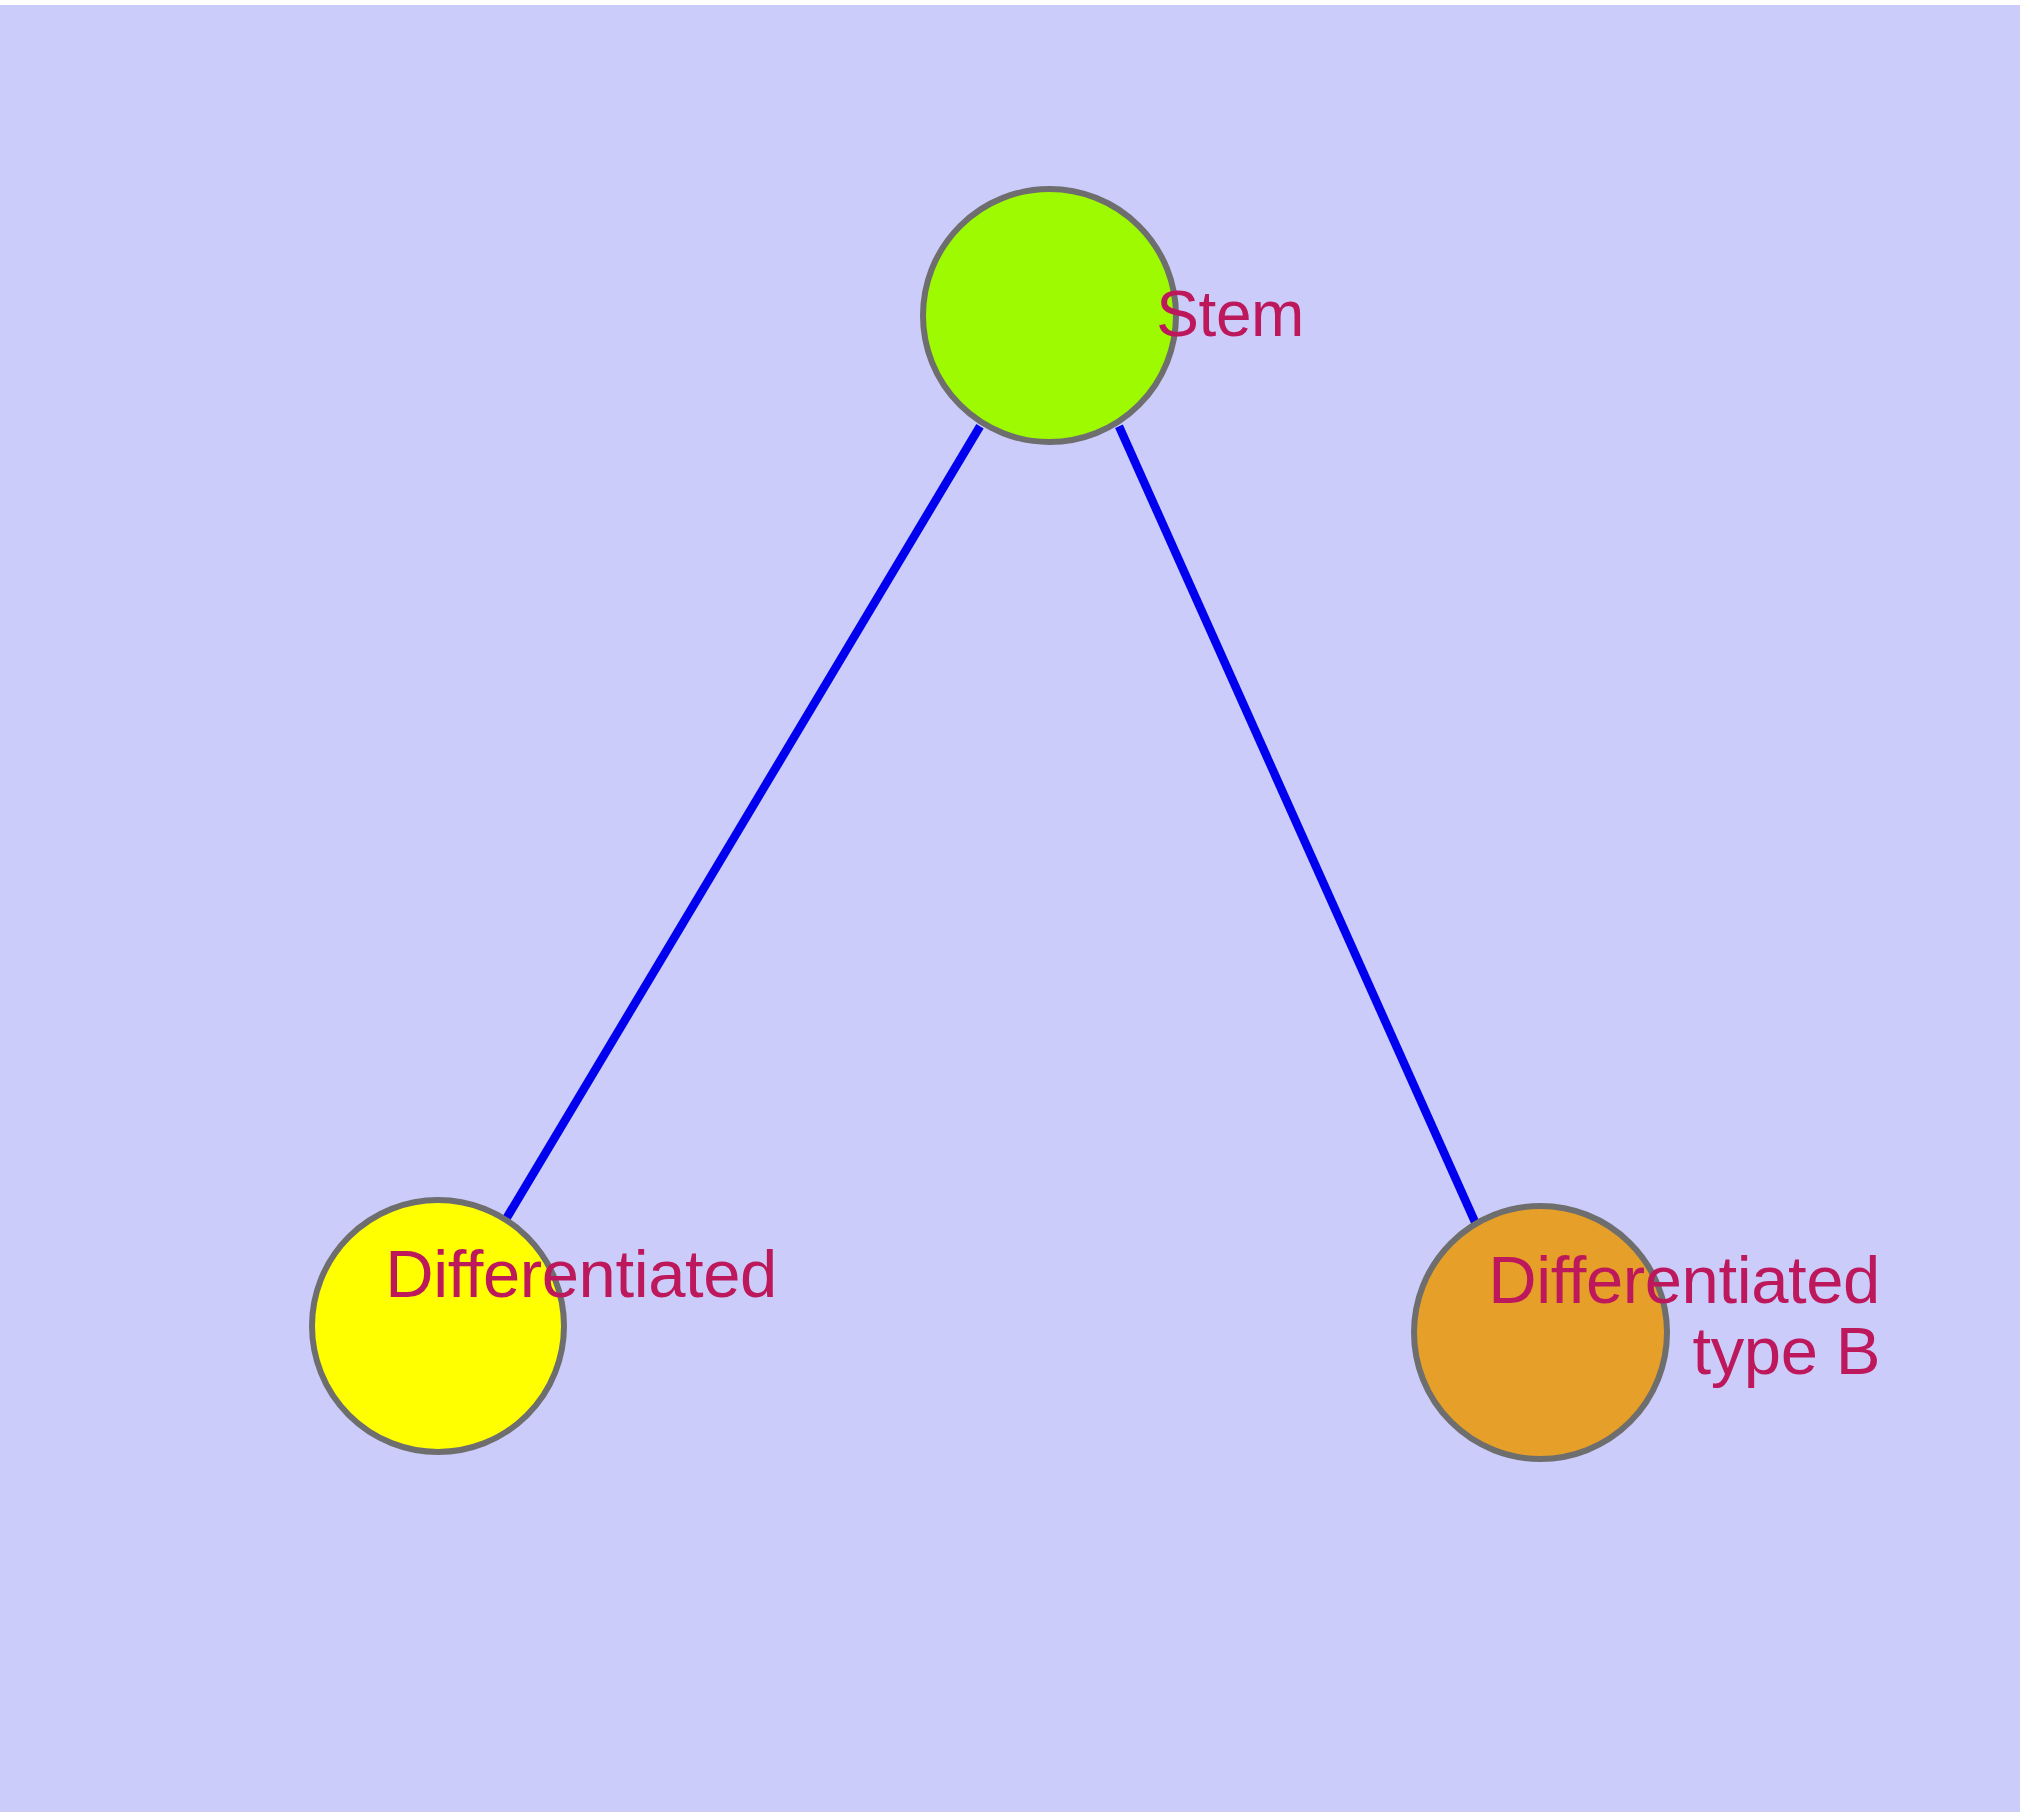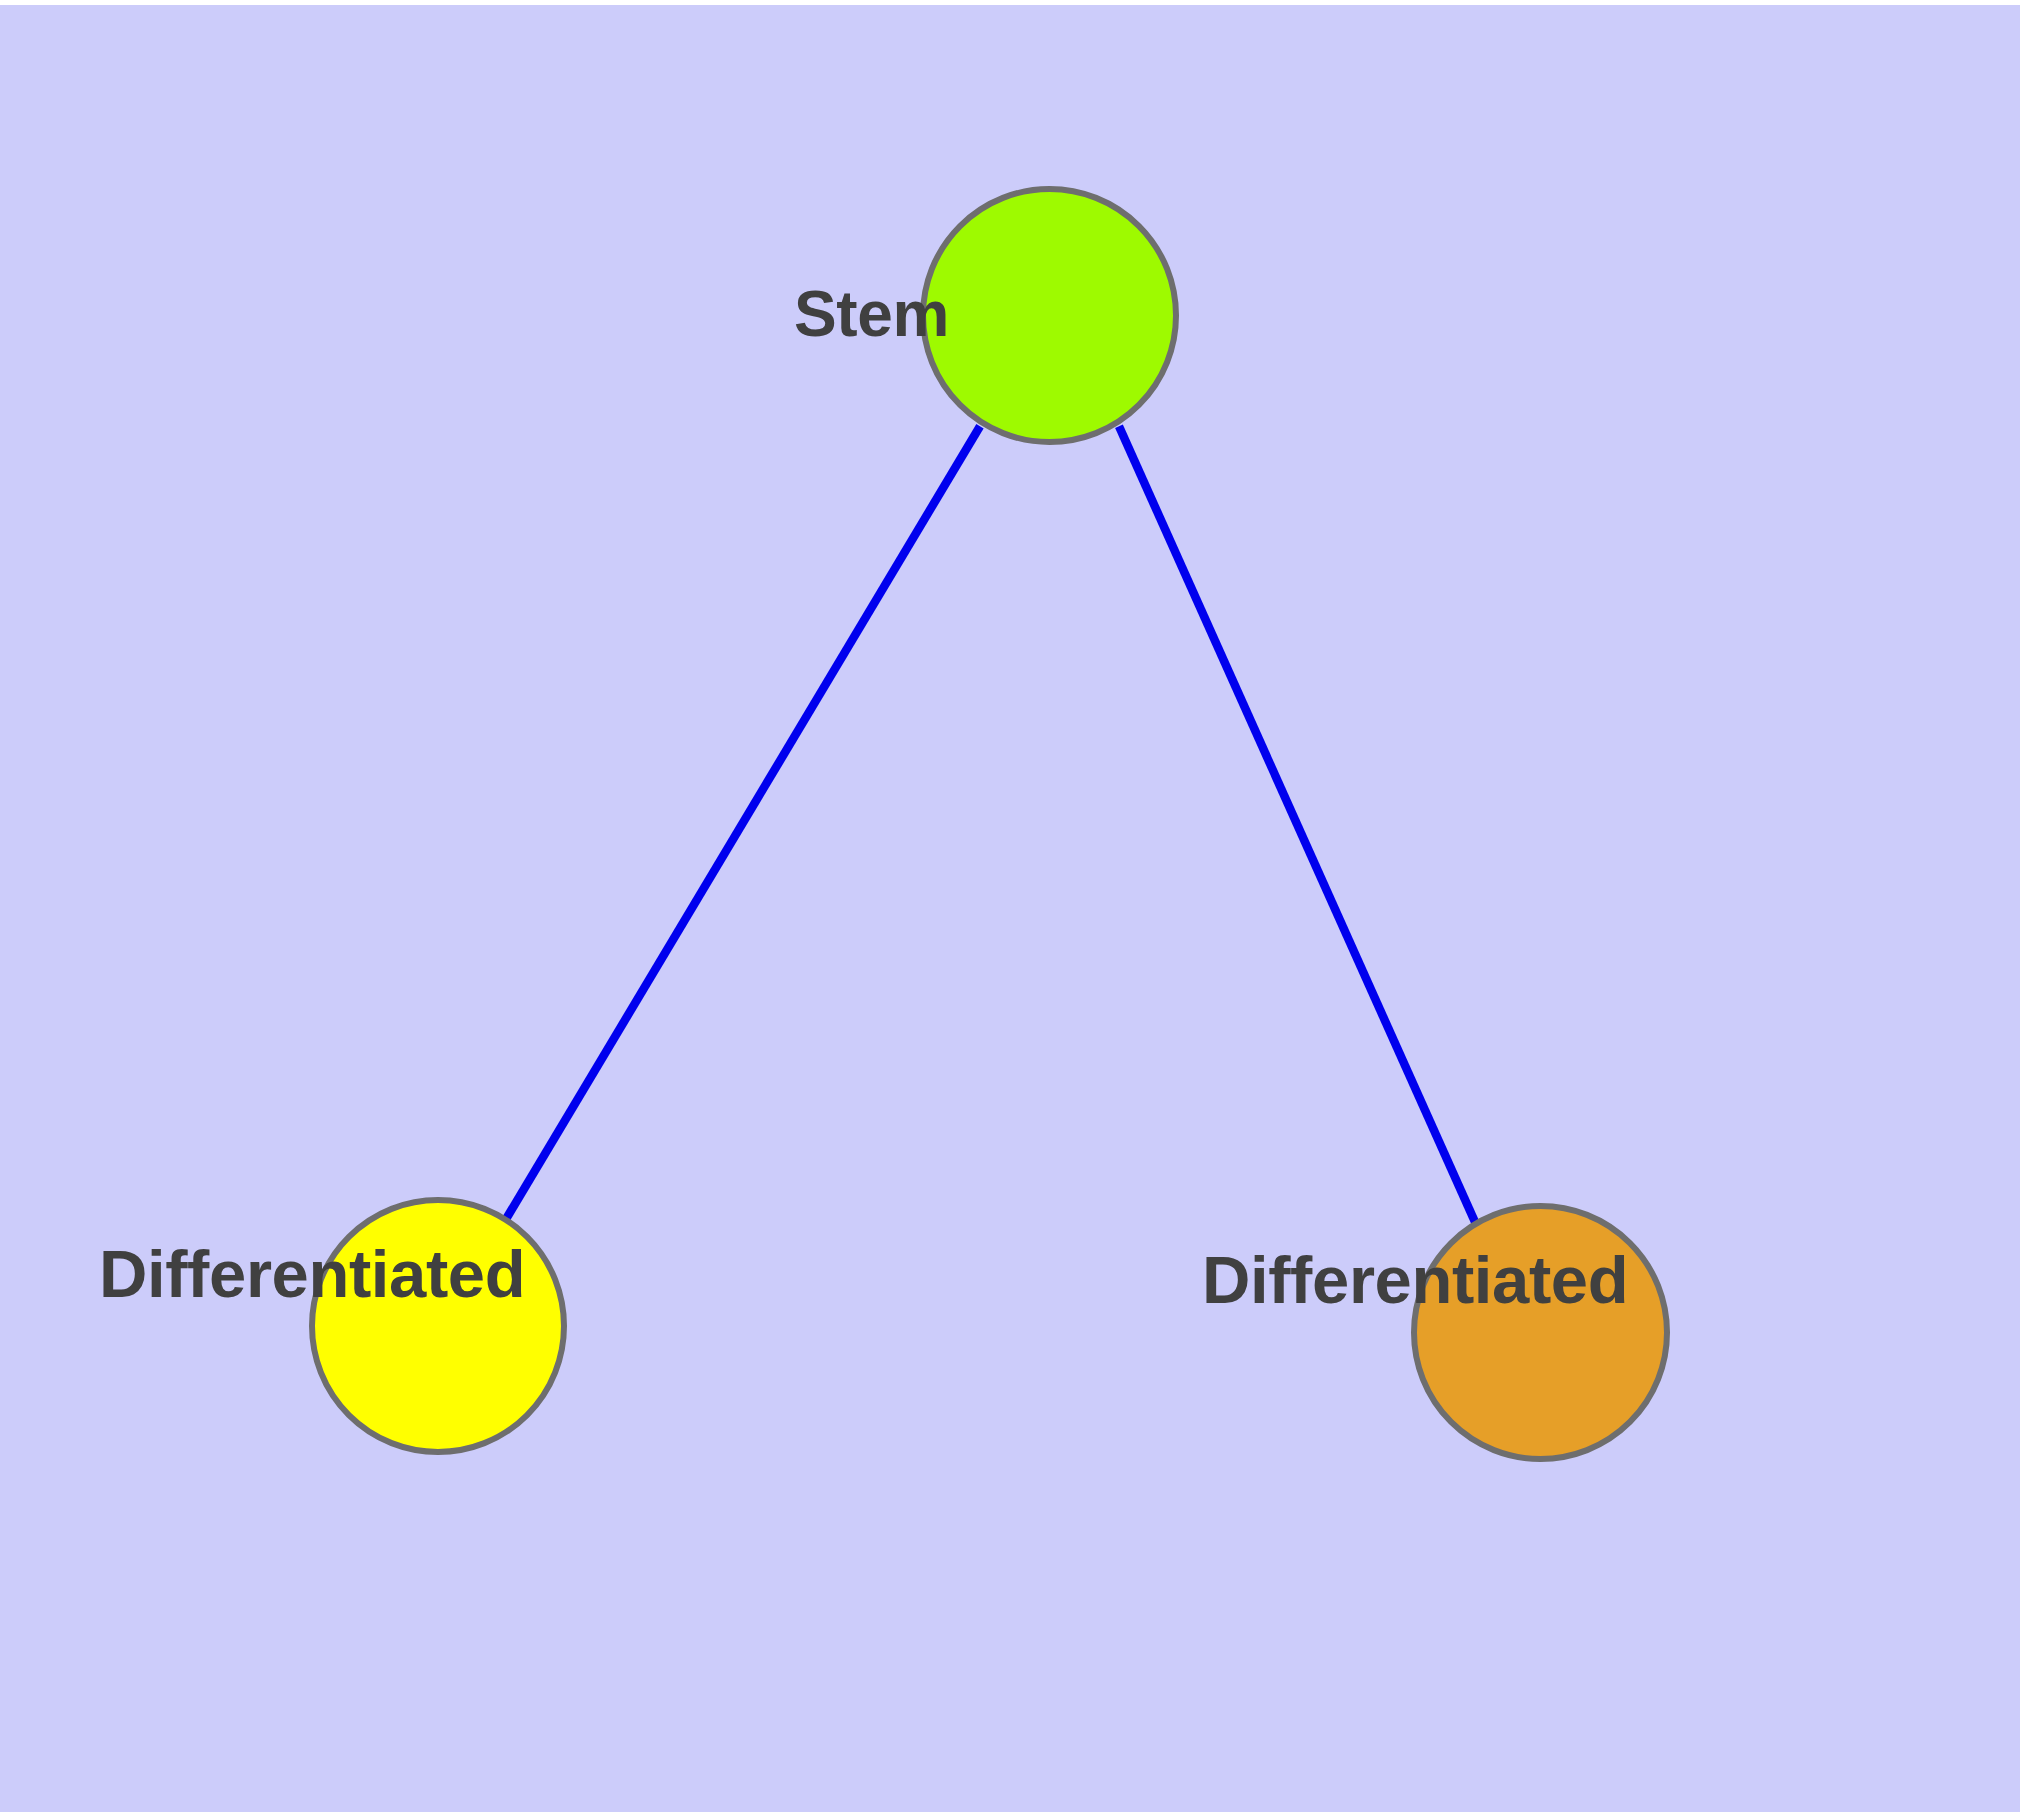--- a/index.html
+++ b/index.html
@@ -33,23 +33,23 @@
     pointer-events: none;
   }
   .node {
     position: absolute;
     border-radius: 50%;
     box-sizing: border-box;
     border: 6.8px solid #6e6e6e;
   }
   .node-label {
     position: absolute;
-    text-align: left;
-    color: #404040;
-    font-weight: bold;
+    text-align: right;
+    color: #be185d;
+    font-weight: normal;
     line-height: 1.06;
     white-space: pre;
     letter-spacing: -0.4px;
     pointer-events: none;
   }
   #node-stem {
     left: 920px;
     top: 181px;
     width: 259px;
     height: 259px;
@@ -99,19 +99,19 @@
       <line x1="1156" y1="497" x2="597" y2="1432" stroke="#0000ee" stroke-width="10" stroke-linecap="butt"></line>
       <line x1="1320" y1="497" x2="1741" y2="1438" stroke="#0000ee" stroke-width="10" stroke-linecap="butt"></line>
     </svg>
 
     <div class="node" id="node-diff-a"></div>
     <div class="node" id="node-diff-b"></div>
     <div class="node" id="node-stem"></div>
 
     <div class="node-label" id="label-diff-a"><span>Differentiated</span><br></div>
 
-    <div class="node-label" id="label-diff-b"><span>Differentiated</span><br></div>
+    <div class="node-label" id="label-diff-b"><span>Differentiated</span><br><span>type B</span></div>
 
     <div class="node-label" id="label-stem">Stem</div>
 
   </div>
 </div>
 
 
 </body></html>

